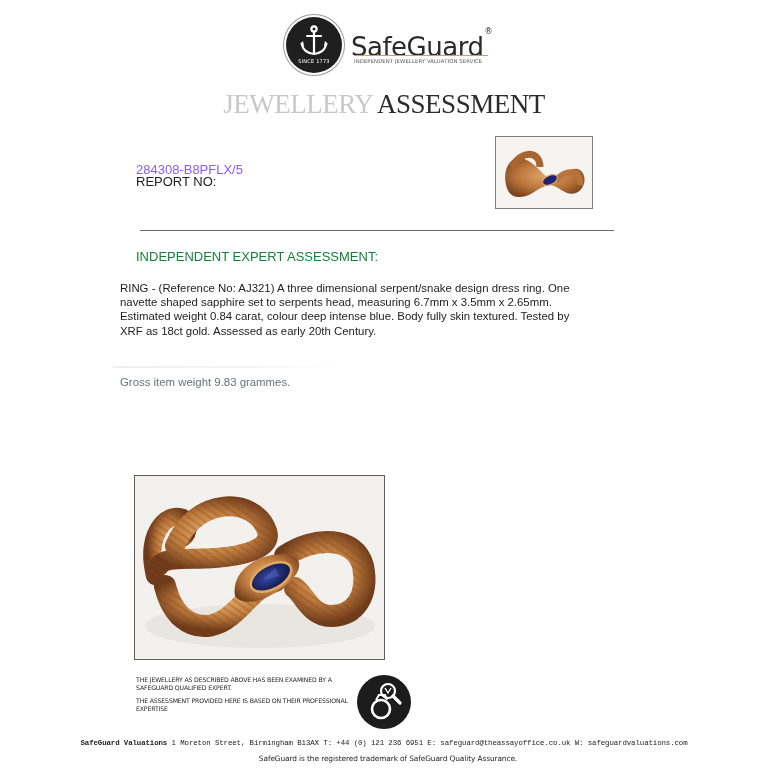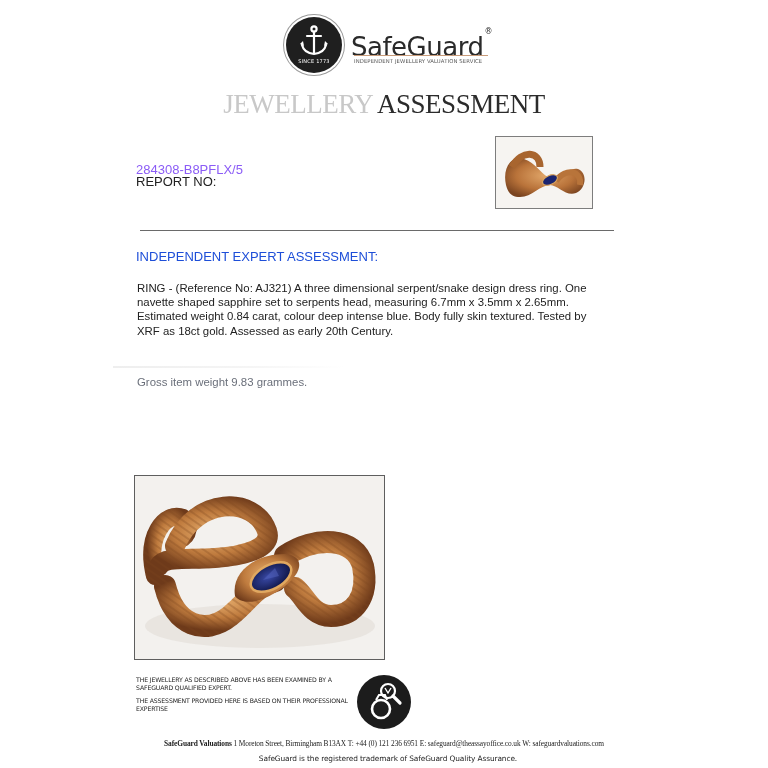--- a/index.html
+++ b/index.html
@@ -64,24 +64,24 @@
 
     
     #thumb {
       left: 495px; top: 136px; width: 98px; height: 73px;
       border: 1px solid #7d7d7d; background: #f6f4f1;
       box-sizing: border-box; overflow: hidden;
     }
 
     #divider { left: 140px; top: 230px; width: 474px; height: 1px; background: #6a6a6a; }
 
-    #section-heading { left: 136px; top: 249px; font-size: 13px; color: #1d4ed8; }
+    #section-heading { left: 136px; top: 249px; font-size: 13px; color: #15803d; }
 
     #assessment-text {
-      left: 137px; top: 281px; width: 470px;
+      left: 120px; top: 281px; width: 470px;
       font-size: 11.4px; line-height: 14.2px; color: #222;
     }
     #assessment-text p { margin: 0; white-space: nowrap; }
     #assessment-text .faint { color: #6a6f7a; margin-top: 37px; }
 
     #scan-smudge { left: 113px; top: 366px; width: 230px; height: 2px; background: linear-gradient(90deg, #eeeeee, #f5f5f5 60%, transparent); }
 
     
     #main-photo {
       left: 134px; top: 475px; width: 251px; height: 185px;
@@ -100,21 +100,21 @@
 
     #expert-badge {
       left: 357px; top: 675px; width: 54px; height: 54px;
       border-radius: 50%; background: #1c1c1c;
     }
 
     
     #footer-line1 {
       left: 0; width: 768px; top: 739px; text-align: center;
       font-size: 7.4px; color: #222;
-      font-family: Liberation Serif, serif; letter-spacing: -0.1px;
+      font-family: Liberation Mono, monospace; letter-spacing: -0.1px;
     }
     #footer-line1 b { font-weight: bold; }
     #footer-line2 {
       left: 4px; width: 768px; top: 754px; text-align: center;
       font-size: 7.4px; color: #222;
       font-family: "DejaVu Sans", sans-serif; letter-spacing: -0.1px;
     }
   </style>
 </head>
 <body>

